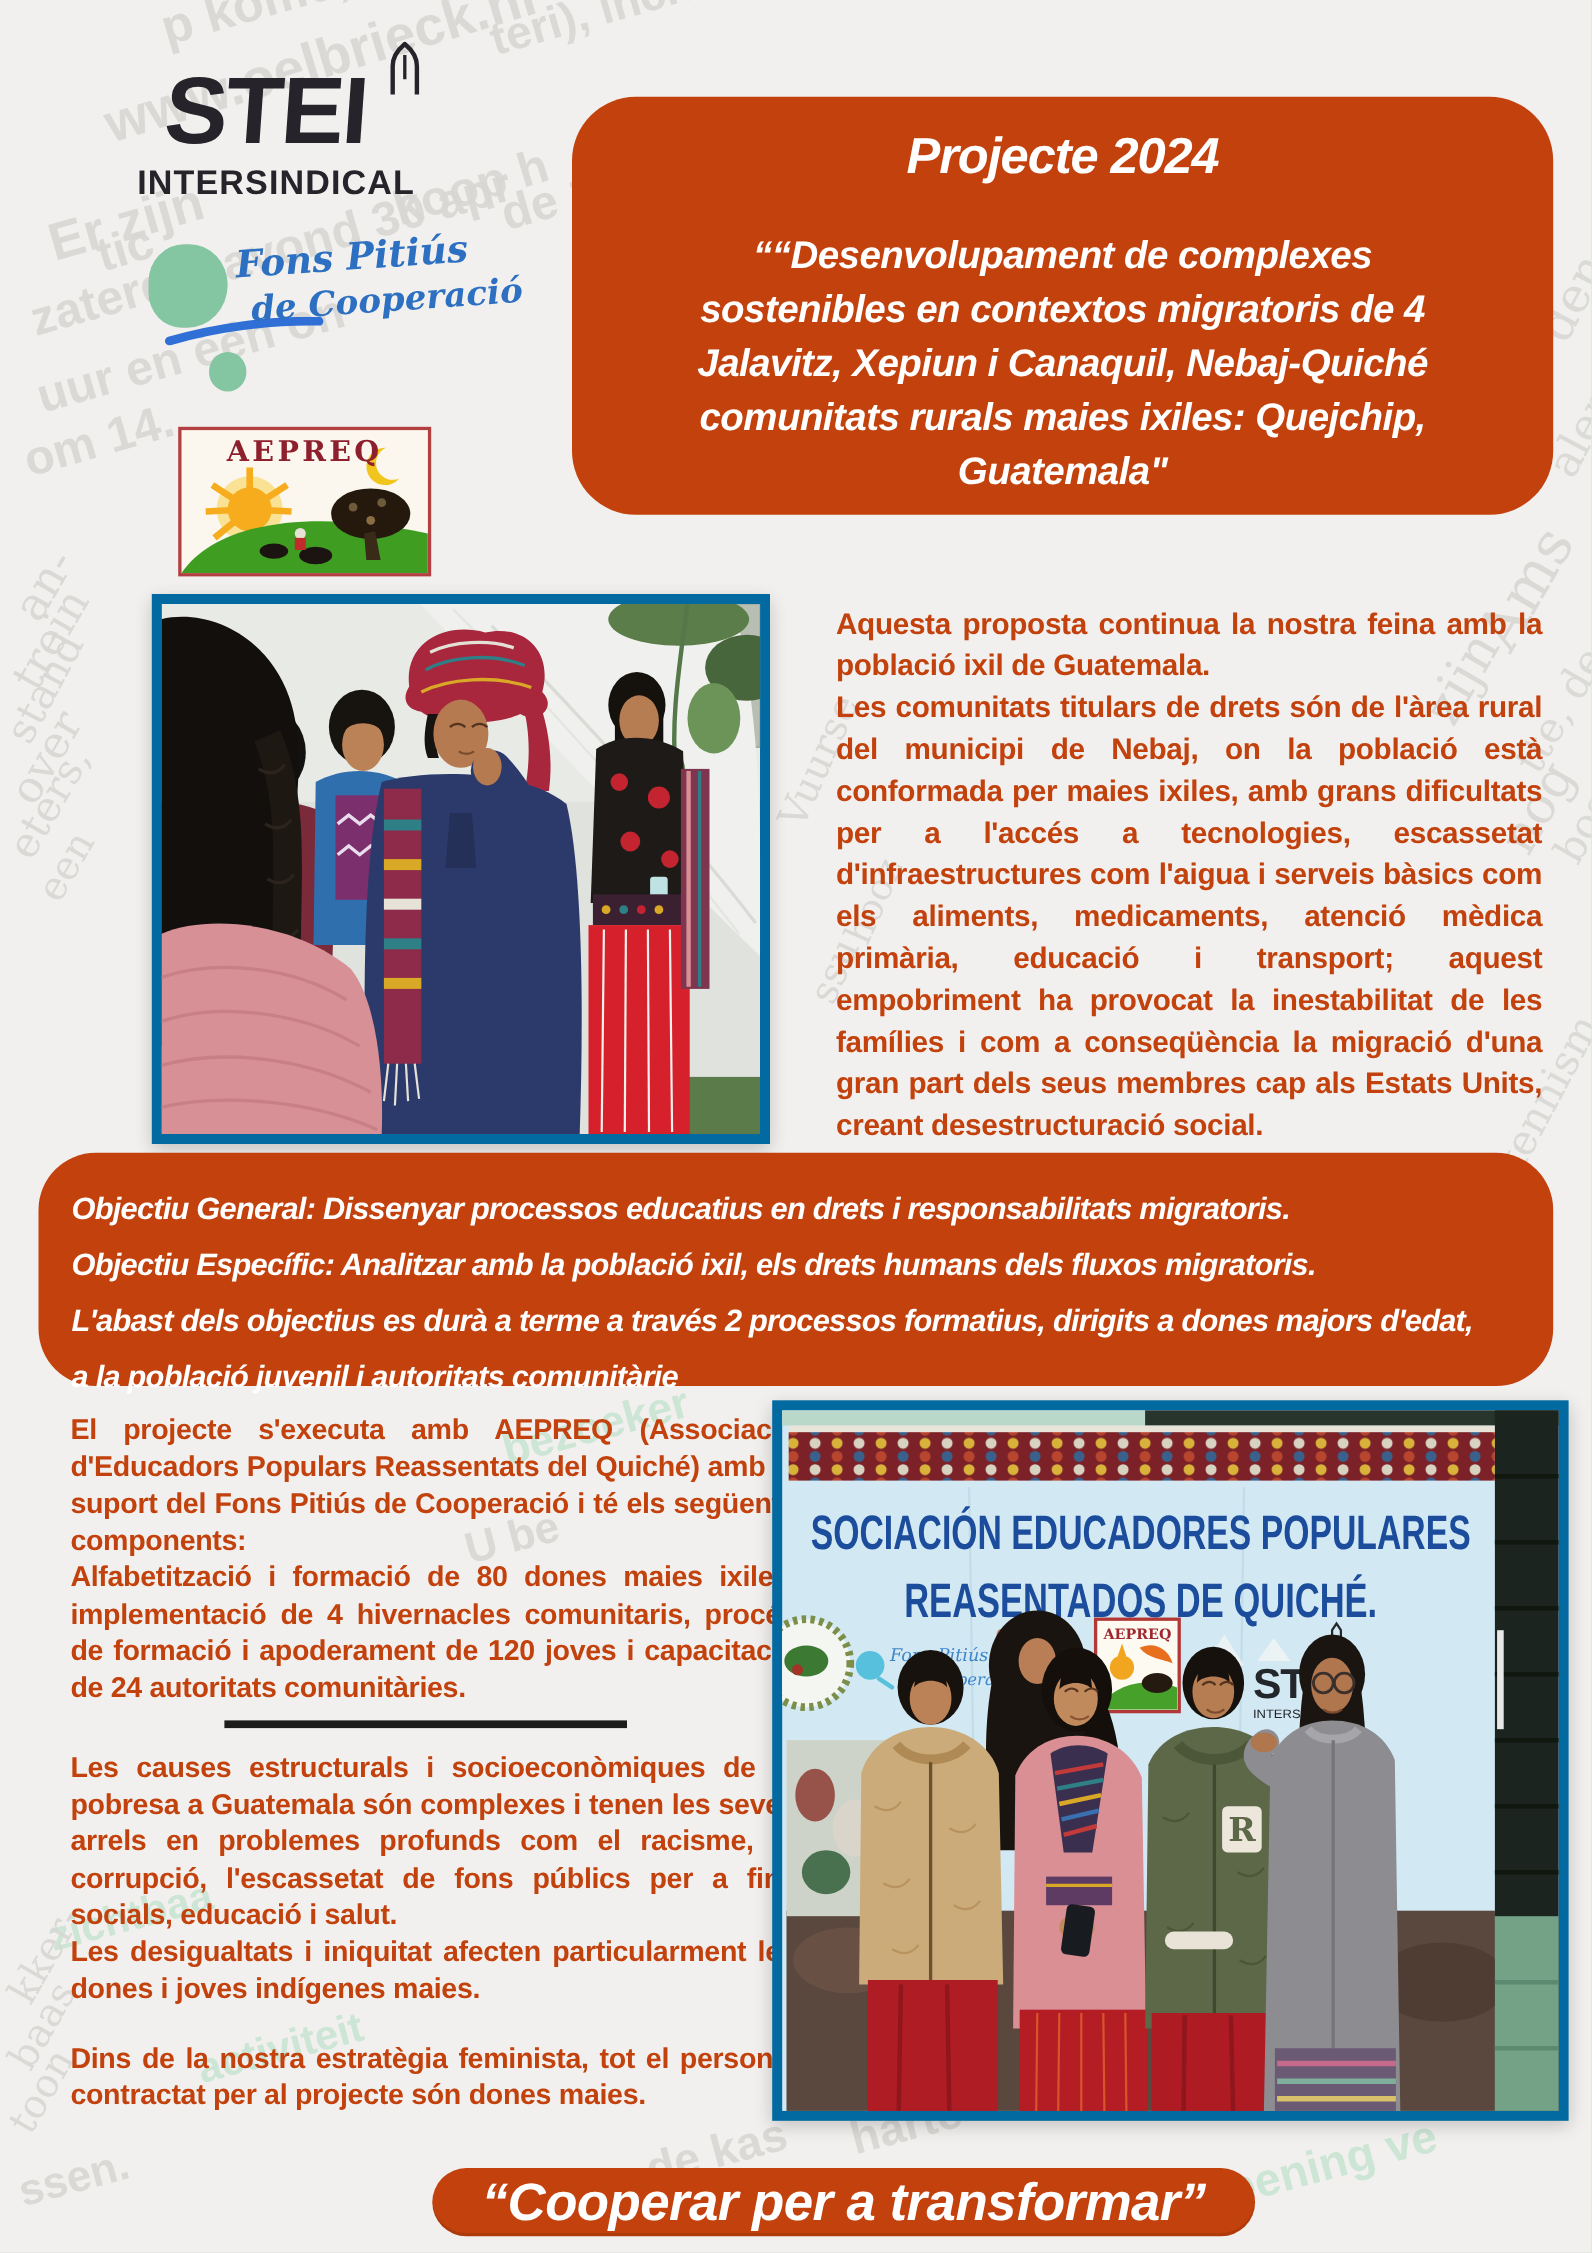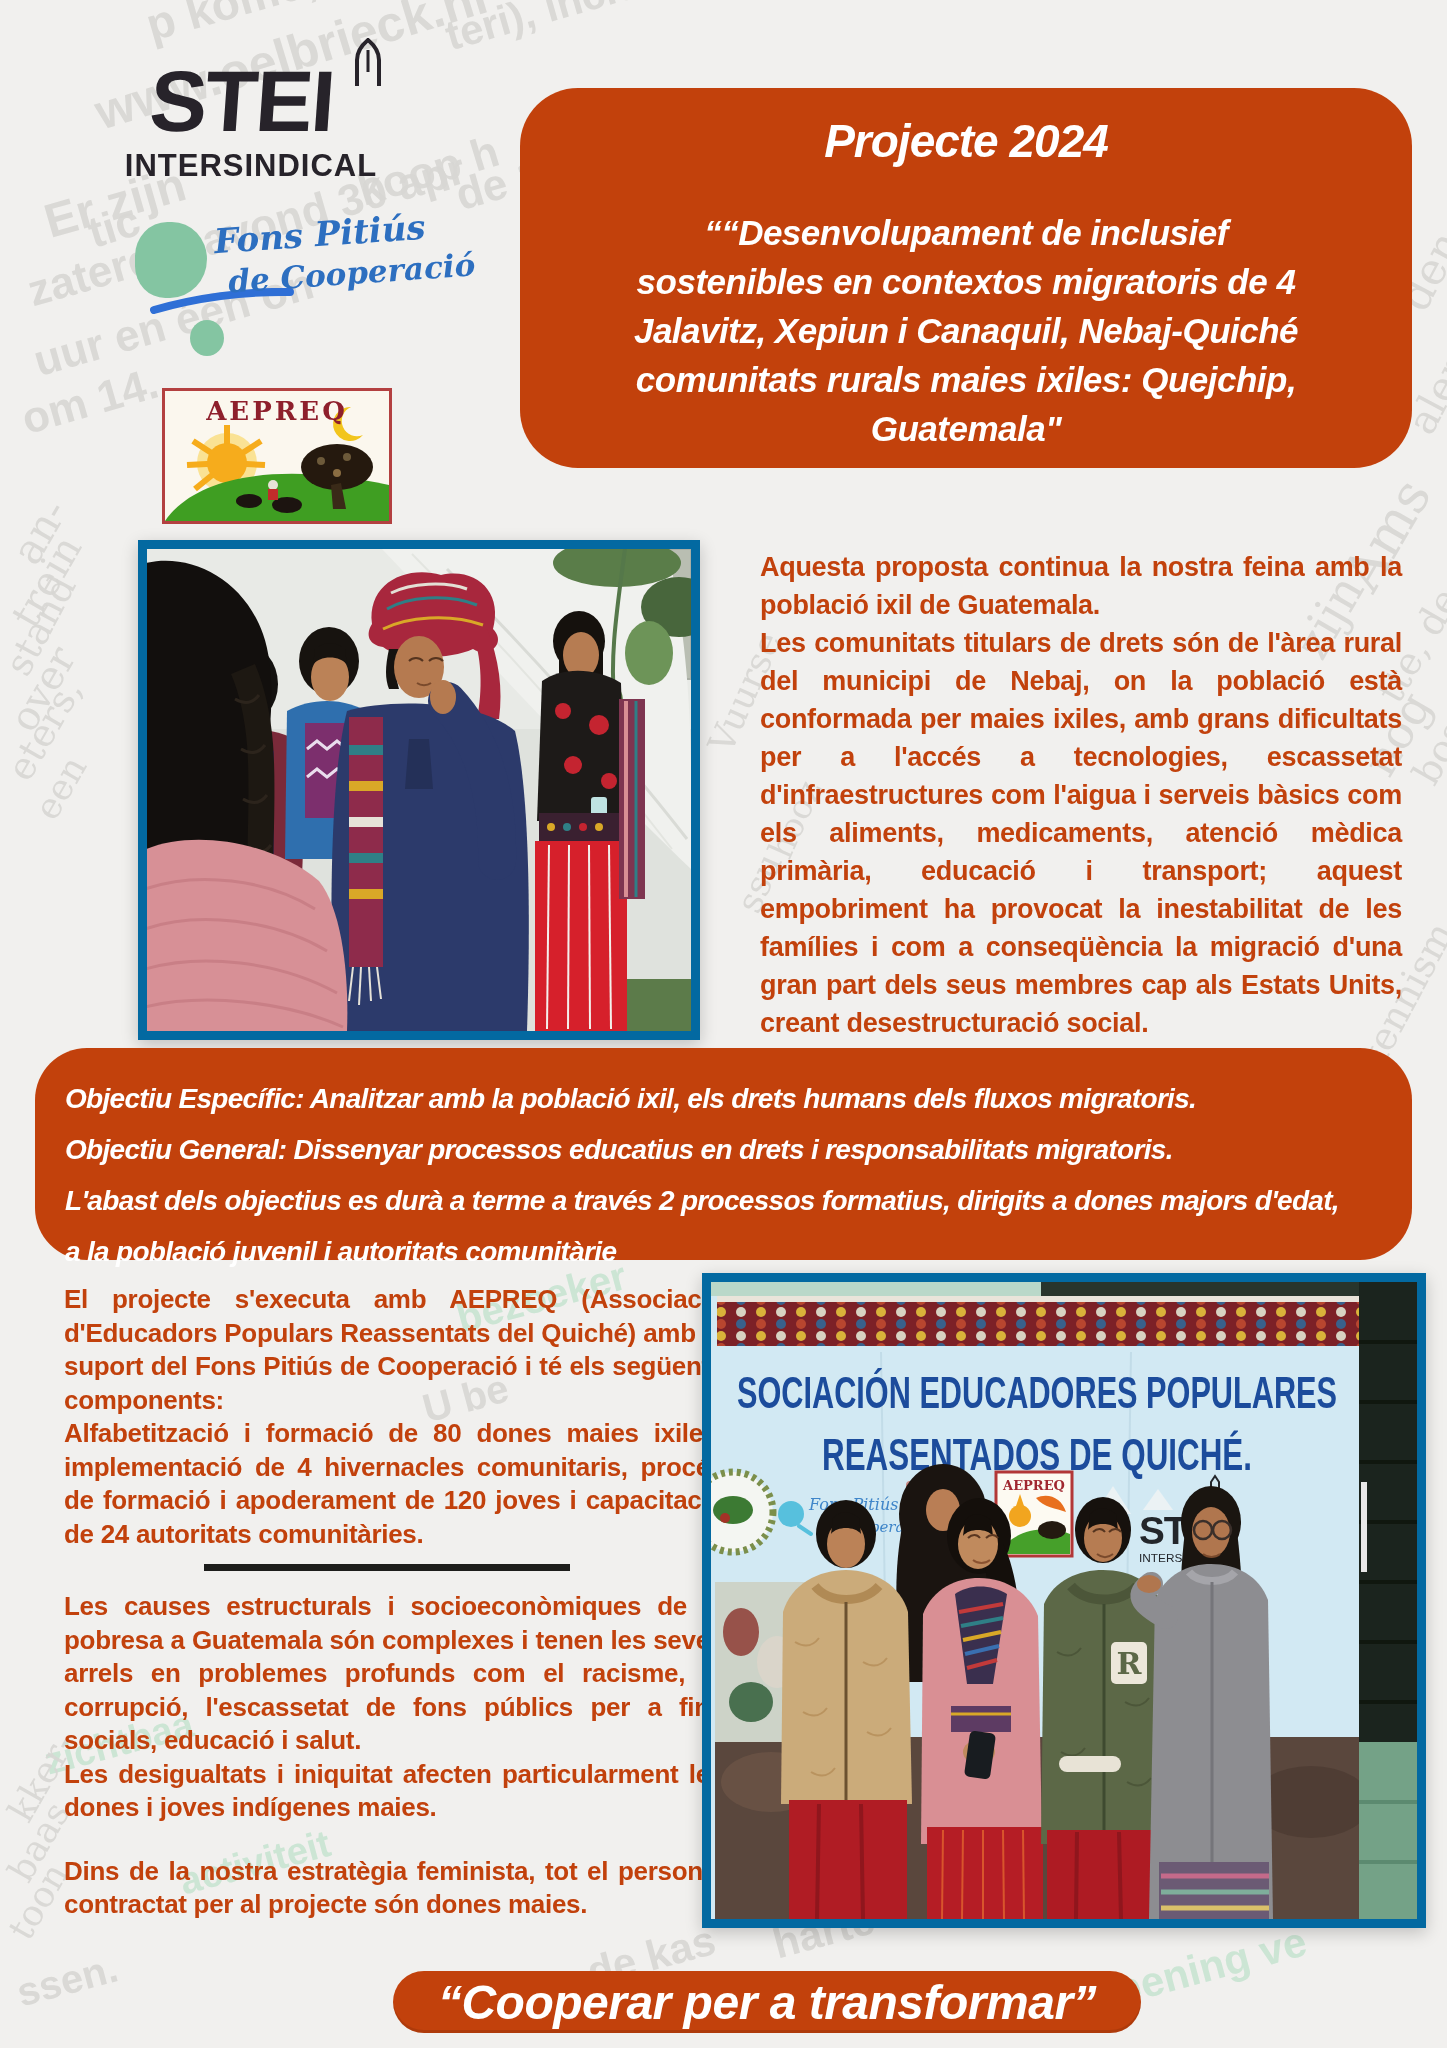--- a/index.html
+++ b/index.html
@@ -145,21 +145,21 @@
       <ellipse cx="84" cy="110" rx="13" ry="7" fill="#1c1410"></ellipse>
       <ellipse cx="122" cy="114" rx="15" ry="8" fill="#1c1410"></ellipse>
       <circle cx="108" cy="94" r="5" fill="#e8e2d6"></circle>
       <rect x="103" y="98" width="10" height="11" fill="#c22b2b"></rect>
     </svg>
   </div>
 
   <div class="abs greenbox" id="title-box">
     <div id="title-heading">Projecte 2024</div>
     <div id="title-lines">
-      <div>““Desenvolupament de inclusief</div>
+      <div>““Desenvolupament de complexes</div>
       <div>sostenibles en contextos migratoris de 4</div>
       <div>Jalavitz, Xepiun i Canaquil, Nebaj-Quiché</div>
       <div>comunitats rurals maies ixiles: Quejchip,</div>
       <div>Guatemala"</div>
     </div>
   </div>
 
   <div class="abs photo" id="photo1">
     <svg width="544" height="482" viewBox="0 0 544 482">
       <rect width="544" height="482" fill="#dfe2dd"></rect>
@@ -280,22 +280,22 @@
       </g>
     </svg>
   </div>
 
   <div class="abs coltext" id="intro-col">
       <p>Aquesta proposta continua la nostra feina amb la població ixil de Guatemala.</p>
       <p>Les comunitats titulars de drets són de l'àrea rural del municipi de Nebaj, on la població està conformada per maies ixiles, amb grans dificultats per a l'accés a tecnologies, escassetat d'infraestructures com l'aigua i serveis bàsics com els aliments, medicaments, atenció mèdica primària, educació i transport; aquest empobriment ha provocat la inestabilitat de les famílies i com a conseqüència la migració d'una gran part dels seus membres cap als Estats Units, creant desestructuració social.</p>
     </div>
 
   <div class="abs greenbox" id="objectives">
+    <div class="obj-line">Objectiu General: Dissenyar processos educatius en drets i responsabilitats migratoris.</div>
     <div class="obj-line">Objectiu Específic: Analitzar amb la població ixil, els drets humans dels fluxos migratoris.</div>
-    <div class="obj-line">Objectiu General: Dissenyar processos educatius en drets i responsabilitats migratoris.</div>
     <div class="obj-line">L'abast dels objectius es durà a terme a través 2 processos formatius, dirigits a dones majors d'edat,</div>
     <div class="obj-line">a la població juvenil i autoritats comunitàrie</div>
   </div>
 
   <div class="abs coltext" id="left-col">
     <div>
         <p>El projecte s'executa amb AEPREQ (Associació d'Educadors Populars Reassentats del Quiché) amb el suport del Fons Pitiús de Cooperació i té els següents components:</p>
         <p>Alfabetització i formació de 80 dones maies ixiles, implementació de 4 hivernacles comunitaris, procés de formació i apoderament de 120 joves i capacitació de 24 autoritats comunitàries.</p>
       </div>
     <div id="divider"></div>

